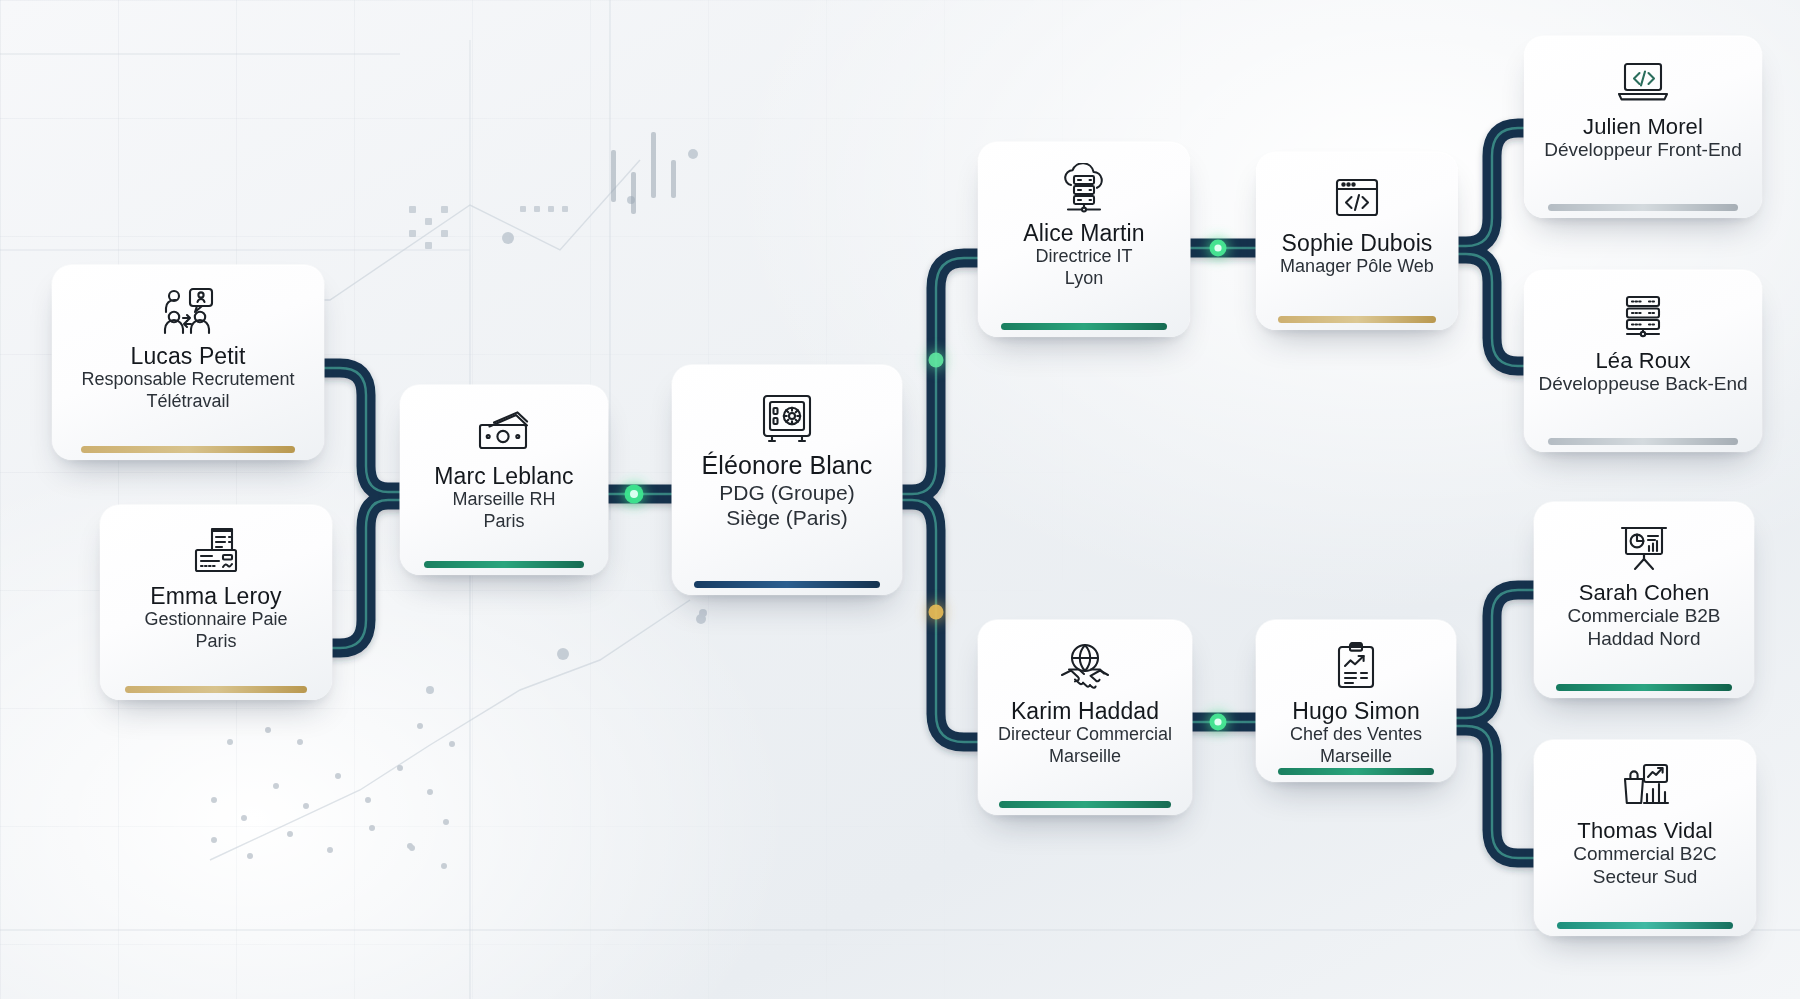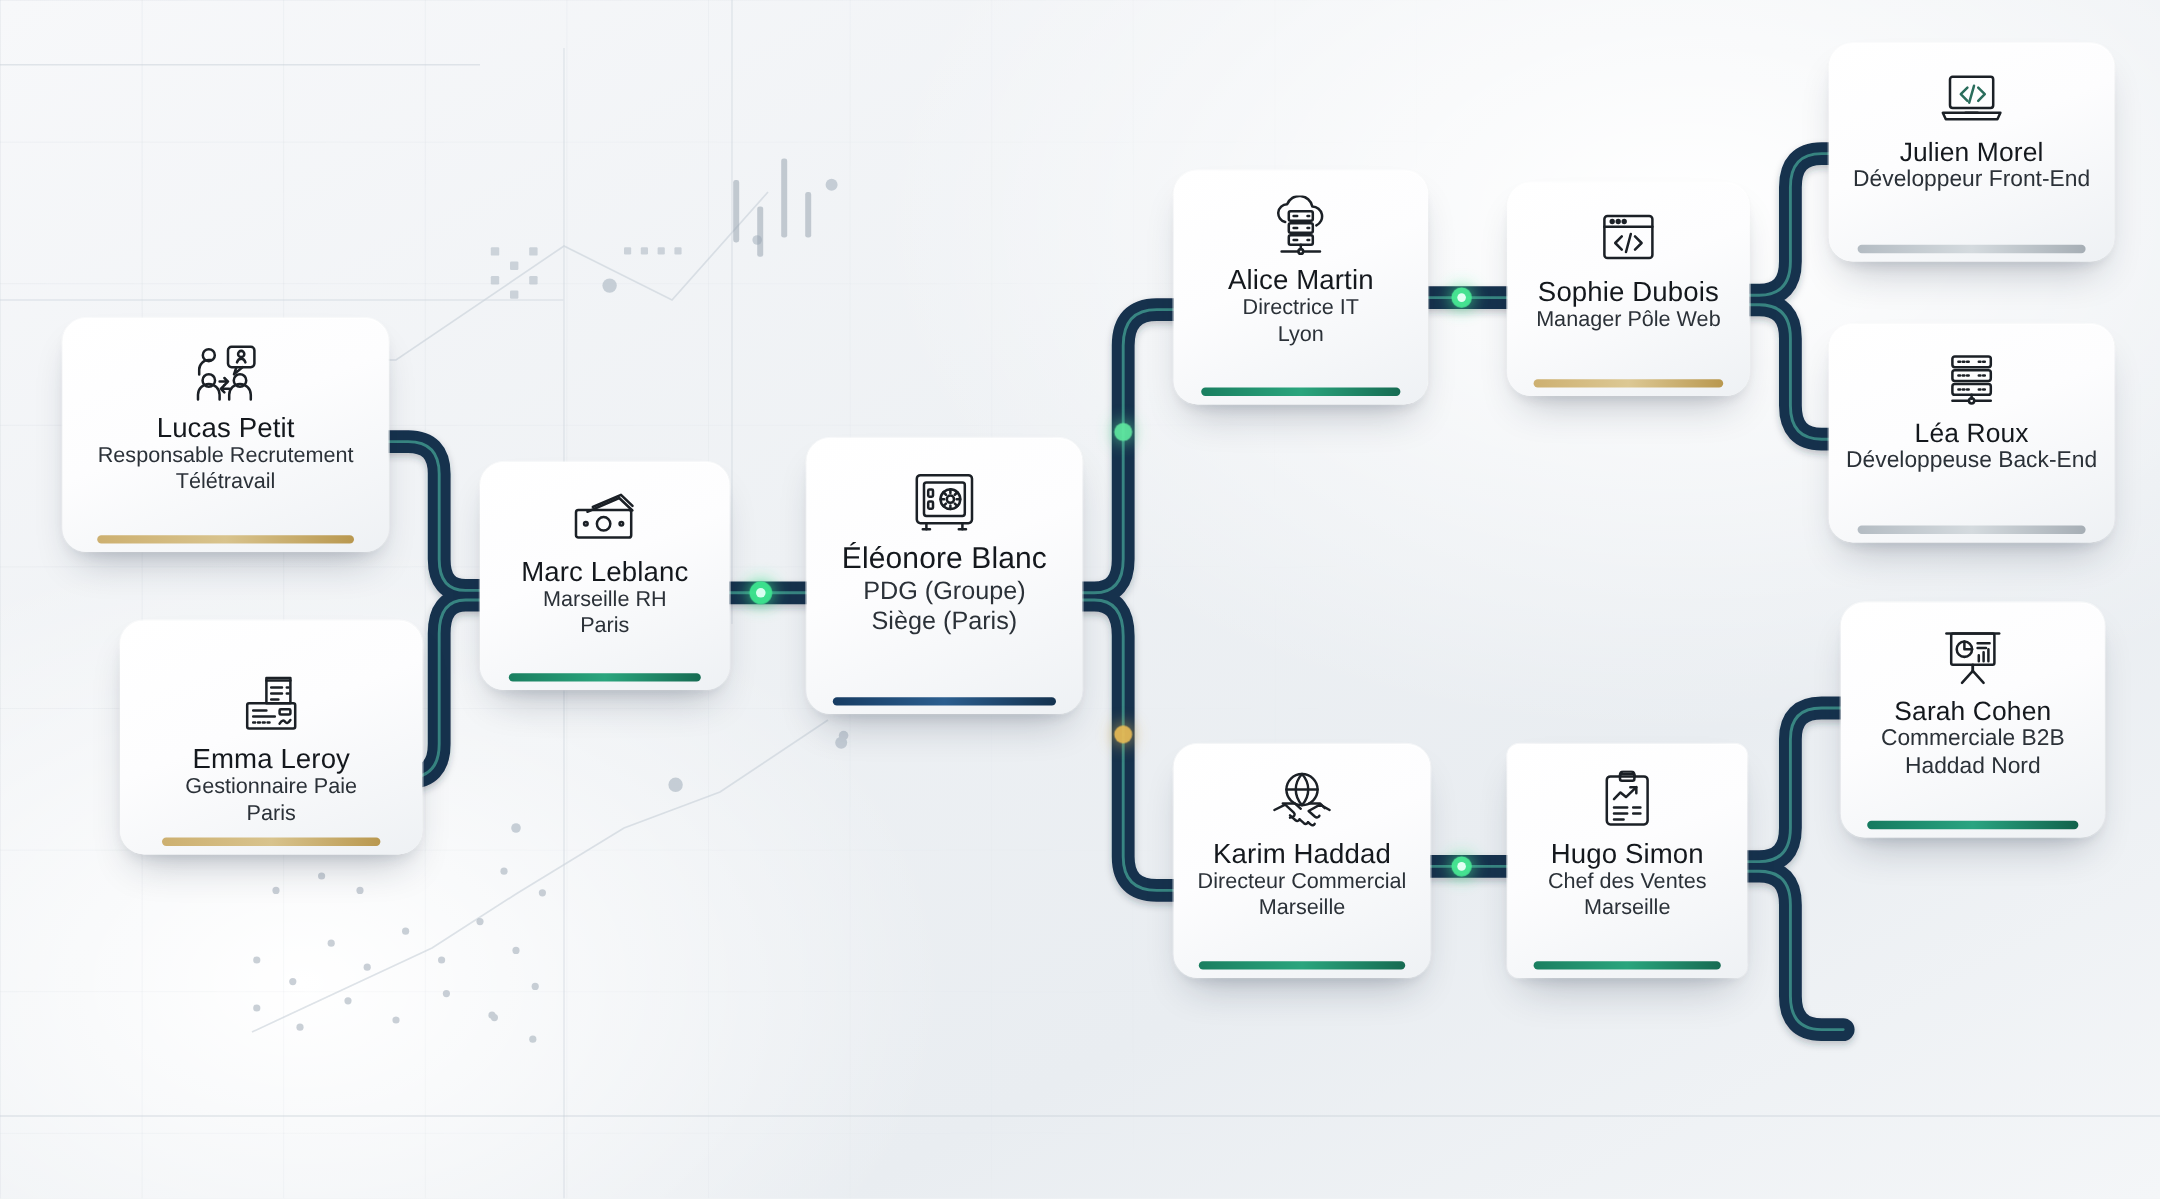--- a/index.html
+++ b/index.html
@@ -234,21 +234,21 @@
         <path d="M22 31h7M26 28l3 3-3 3"></path>
         <path d="M30 37h-7M26 40l-3-3 3-3"></path>
       </svg>
     </span>
     <div class="nm">Lucas Petit</div>
     <div class="rl">Responsable Recrutement</div>
     <div class="lc">Télétravail</div>
     <div class="accent" style="width:214px;background:linear-gradient(90deg,#cdb070,#d8c38d,#b9984f);"></div>
   </div>
 
-  <div class="node n-md" style="left:100px;top:517px;width:252px;height:195px;justify-content:center;">
+  <div class="node n-md" style="left:100px;top:505px;width:232px;height:195px;">
     <span class="ico">
       <svg width="52" height="48" viewBox="0 0 52 48" fill="none" stroke="#1b2026" stroke-width="2.1" stroke-linecap="round" stroke-linejoin="round">
         <path d="M22 4h20v19H22z"></path>
         <path d="M22 4v-2h20v2"></path>
         <path d="M26 10h9M26 15h9M39 10h1.4M39 15h1.4M26 20h6"></path>
         <rect x="6" y="23" width="40" height="21" rx="1.6"></rect>
         <path d="M11 29h11M11 34h18M11 39h1.6M15 39h1.6M19 39h1.6M23 39h1.6"></path>
         <rect x="33" y="28" width="9" height="4.5" rx="1"></rect>
         <path d="M33 40c2-3 3.4-3.2 4.8-1.3 1.1 1.4 2.3 1.1 4.2-1.7"></path>
       </svg>
@@ -380,21 +380,21 @@
         <path d="M25 40.8l3.6 3.2c1.3 1.1 2.8.7 3.4-.8"></path>
         <path d="M32 43.2l2.4 2c1.2 1 2.6.6 3.2-.7"></path>
       </svg>
     </span>
     <div class="nm">Karim Haddad</div>
     <div class="rl">Directeur Commercial</div>
     <div class="lc">Marseille</div>
     <div class="accent" style="width:172px;background:linear-gradient(90deg,#1a7f60,#2aa57d,#166b52);"></div>
   </div>
 
-  <div class="node n-md" style="left:1256px;top:620px;width:200px;height:195px;border-radius:10px;">
+  <div class="node n-md" style="left:1256px;top:620px;width:200px;height:162px;">
     <span class="ico">
       <svg width="48" height="48" viewBox="0 0 48 48" fill="none" stroke="#1b2026" stroke-width="2.1" stroke-linecap="round" stroke-linejoin="round">
         <rect x="7" y="5" width="34" height="40" rx="3"></rect>
         <path d="M18 5V3.6A2.6 2.6 0 0 1 20.6 1h6.8A2.6 2.6 0 0 1 30 3.6V5"></path>
         <rect x="18" y="3" width="12" height="5.6" rx="1.6"></rect>
         <path d="M13 24l5.4-5.6 4.6 3.8 8.6-8.2"></path>
         <path d="M26.6 14h5v5"></path>
         <path d="M13 31h11M13 36h11M13 41h8"></path>
         <path d="M29 31h6M29 36h6"></path>
       </svg>
@@ -418,14 +418,31 @@
         <path d="M26 35 17 45M26 35l9 10"></path>
         <path d="M26 31v5"></path>
       </svg>
     </span>
     <div class="nm">Sarah Cohen</div>
     <div class="rl">Commerciale B2B</div>
     <div class="lc">Haddad Nord</div>
     <div class="accent" style="width:176px;background:linear-gradient(90deg,#157a5f,#2aa481,#11624b);"></div>
   </div>
 
+  <div class="node n-sm" style="left:1534px;top:740px;width:222px;height:196px;">
+    <span class="ico">
+      <svg width="52" height="48" viewBox="0 0 52 48" fill="none" stroke="#1b2026" stroke-width="2.1" stroke-linecap="round" stroke-linejoin="round">
+        <path d="M6 17h18l-1.8 24H7.8z"></path>
+        <path d="M11.4 17v-4a3.6 3.6 0 0 1 7.2 0v4"></path>
+        <rect x="25" y="3" width="23" height="17" rx="2"></rect>
+        <path d="M29 15l4.6-5 3.6 2.8 6-6.6"></path>
+        <path d="M39 6h4.6v4.6"></path>
+        <path d="M28 41v-9M34 41v-14M40 41v-19M46 41v-11"></path>
+        <path d="M25 41h24"></path>
+      </svg>
+    </span>
+    <div class="nm">Thomas Vidal</div>
+    <div class="rl">Commercial B2C</div>
+    <div class="lc">Secteur Sud</div>
+    <div class="accent" style="width:176px;background:linear-gradient(90deg,#1e8f7c,#3fb9a3,#17705f);"></div>
+  </div>
 
 </div>
 
 </body></html>

